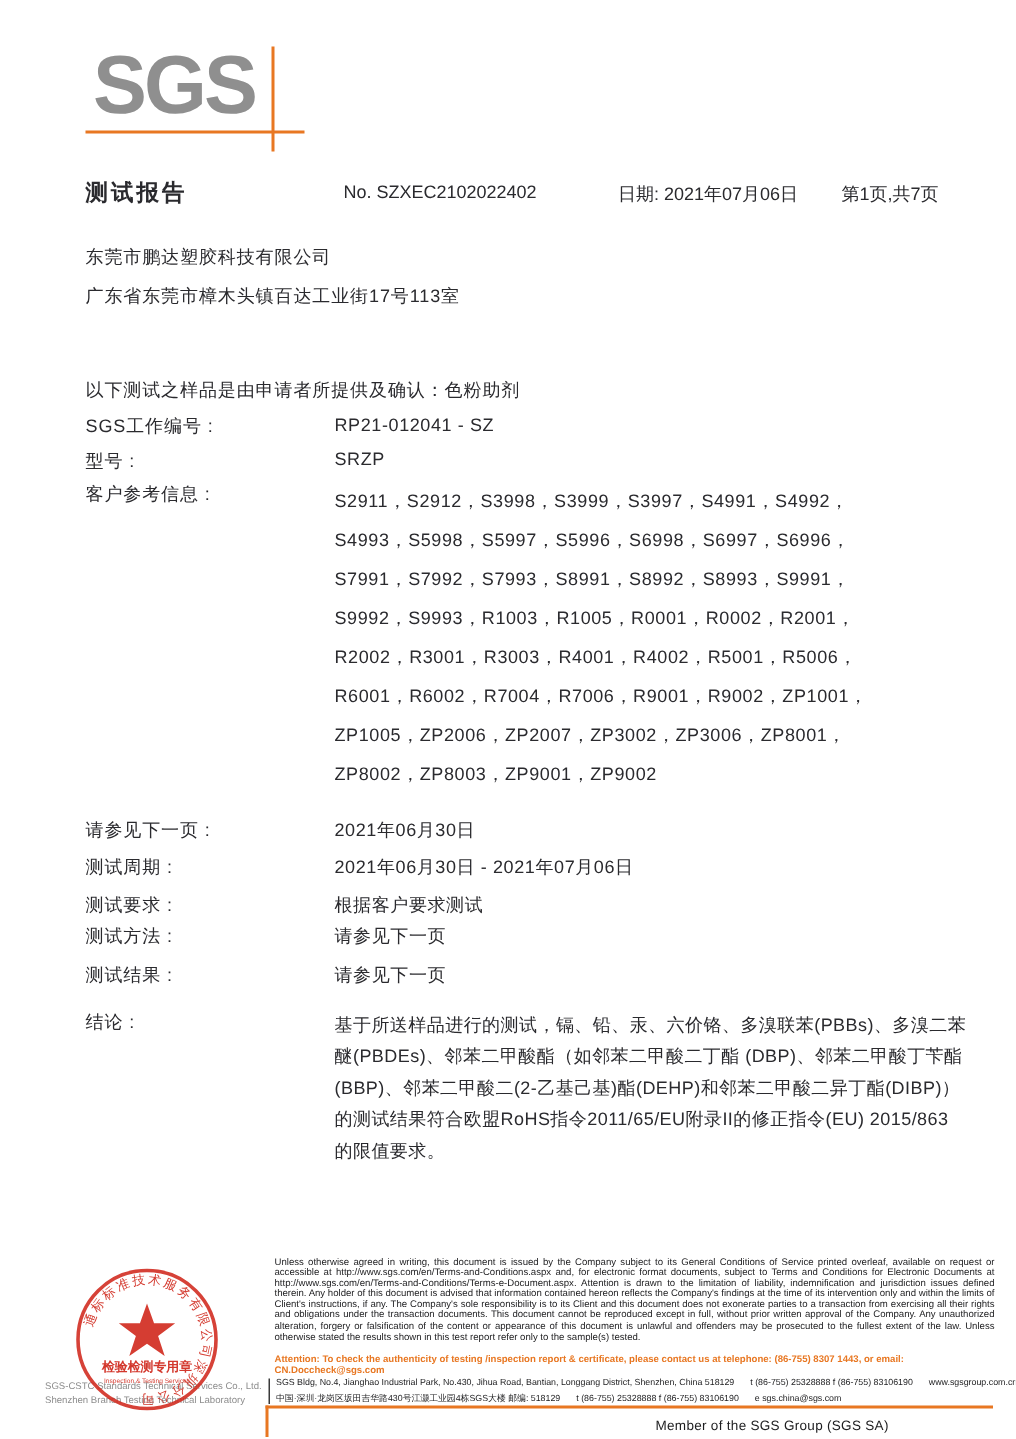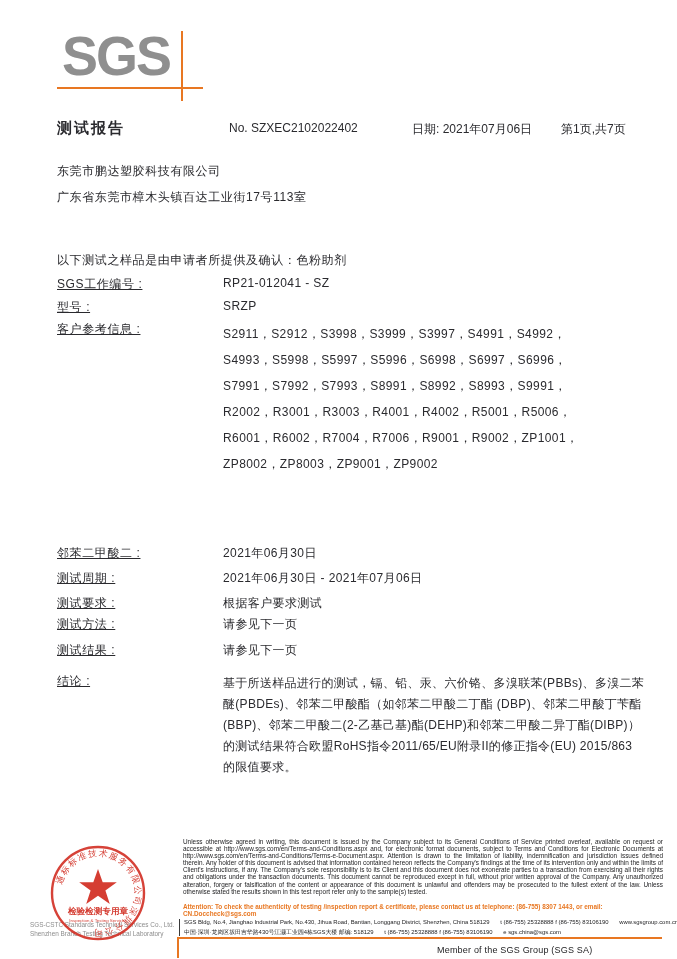--- a/index.html
+++ b/index.html
@@ -16,21 +16,21 @@
   
   .hdr { position:absolute; top:121px; left:0; width:100%; font-size:12px; }
   .hdr-title { position:absolute; left:57px; top:-2px; font-size:15px; font-weight:700; letter-spacing:2px; }
   .hdr-no   { position:absolute; left:229px; }
   .hdr-date { position:absolute; left:412px; }
   .hdr-page { position:absolute; left:561px; }
 
   .line { position:absolute; left:57px; font-size:12px; letter-spacing:.6px; }
 
   .row { position:absolute; left:0; width:100%; font-size:12px; }
-  .row .lbl { position:absolute; left:57px; letter-spacing:.6px; white-space:nowrap;text-decoration:underline; }
+  .row .lbl { position:absolute; left:57px; letter-spacing:.6px; white-space:nowrap; }
   .row .val { position:absolute; left:223px; letter-spacing:.4px; white-space:nowrap; }
   .ref-lines div { line-height:26px; white-space:nowrap; letter-spacing:.4px; }
   .concl { position:absolute; left:223px; top:0; width:424px; white-space:normal;
            line-height:21px; letter-spacing:.3px; text-align:left; }
 
   
   .fineprint { position:absolute; left:183px; top:838px; width:480px; font-size:6.4px;
                line-height:7.1px; text-align:justify; color:#1d1d1f; letter-spacing:0; }
   .attention { position:absolute; left:183px; top:903px; width:480px; font-size:6.4px; line-height:7.2px;
                font-weight:700; color:#e87722; }
@@ -79,28 +79,30 @@
     <span class="lbl">型号 :</span>
     <span class="val">SRZP</span>
   </div>
 
   <div class="row" style="top:321px;">
     <span class="lbl">客户参考信息 :</span>
     <div class="val ref-lines">
       <div>S2911，S2912，S3998，S3999，S3997，S4991，S4992，</div>
       <div>S4993，S5998，S5997，S5996，S6998，S6997，S6996，</div>
       <div>S7991，S7992，S7993，S8991，S8992，S8993，S9991，</div>
+      <div>S9992，S9993，R1003，R1005，R0001，R0002，R2001，</div>
       <div>R2002，R3001，R3003，R4001，R4002，R5001，R5006，</div>
       <div>R6001，R6002，R7004，R7006，R9001，R9002，ZP1001，</div>
+      <div>ZP1005，ZP2006，ZP2007，ZP3002，ZP3006，ZP8001，</div>
       <div>ZP8002，ZP8003，ZP9001，ZP9002</div>
     </div>
   </div>
 
   <div class="row" style="top:545px;">
-    <span class="lbl">邻苯二甲酸二 :</span>
+    <span class="lbl">请参见下一页 :</span>
     <span class="val">2021年06月30日</span>
   </div>
 
   <div class="row" style="top:570px;">
     <span class="lbl">测试周期 :</span>
     <span class="val">2021年06月30日 - 2021年07月06日</span>
   </div>
 
   <div class="row" style="top:595px;">
     <span class="lbl">测试要求 :</span>

